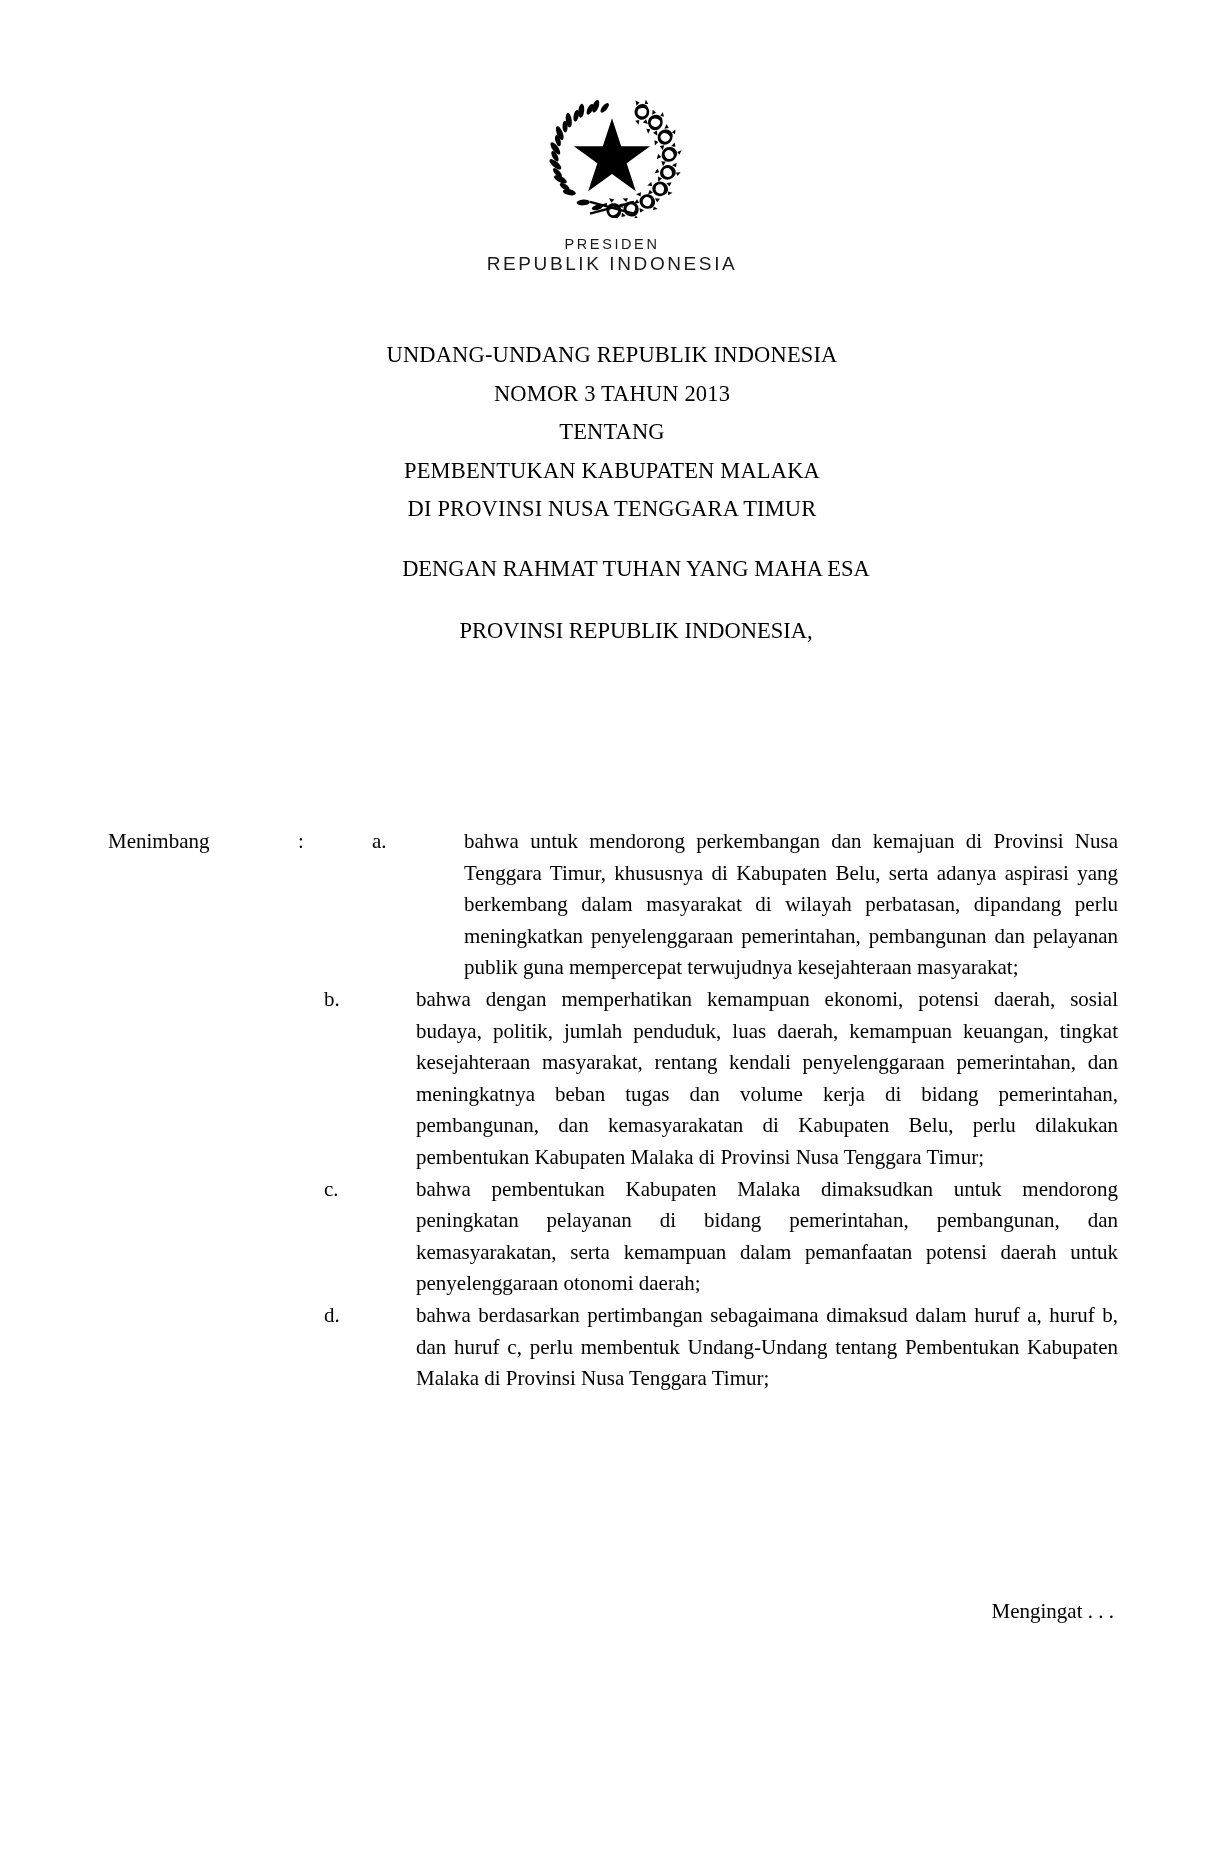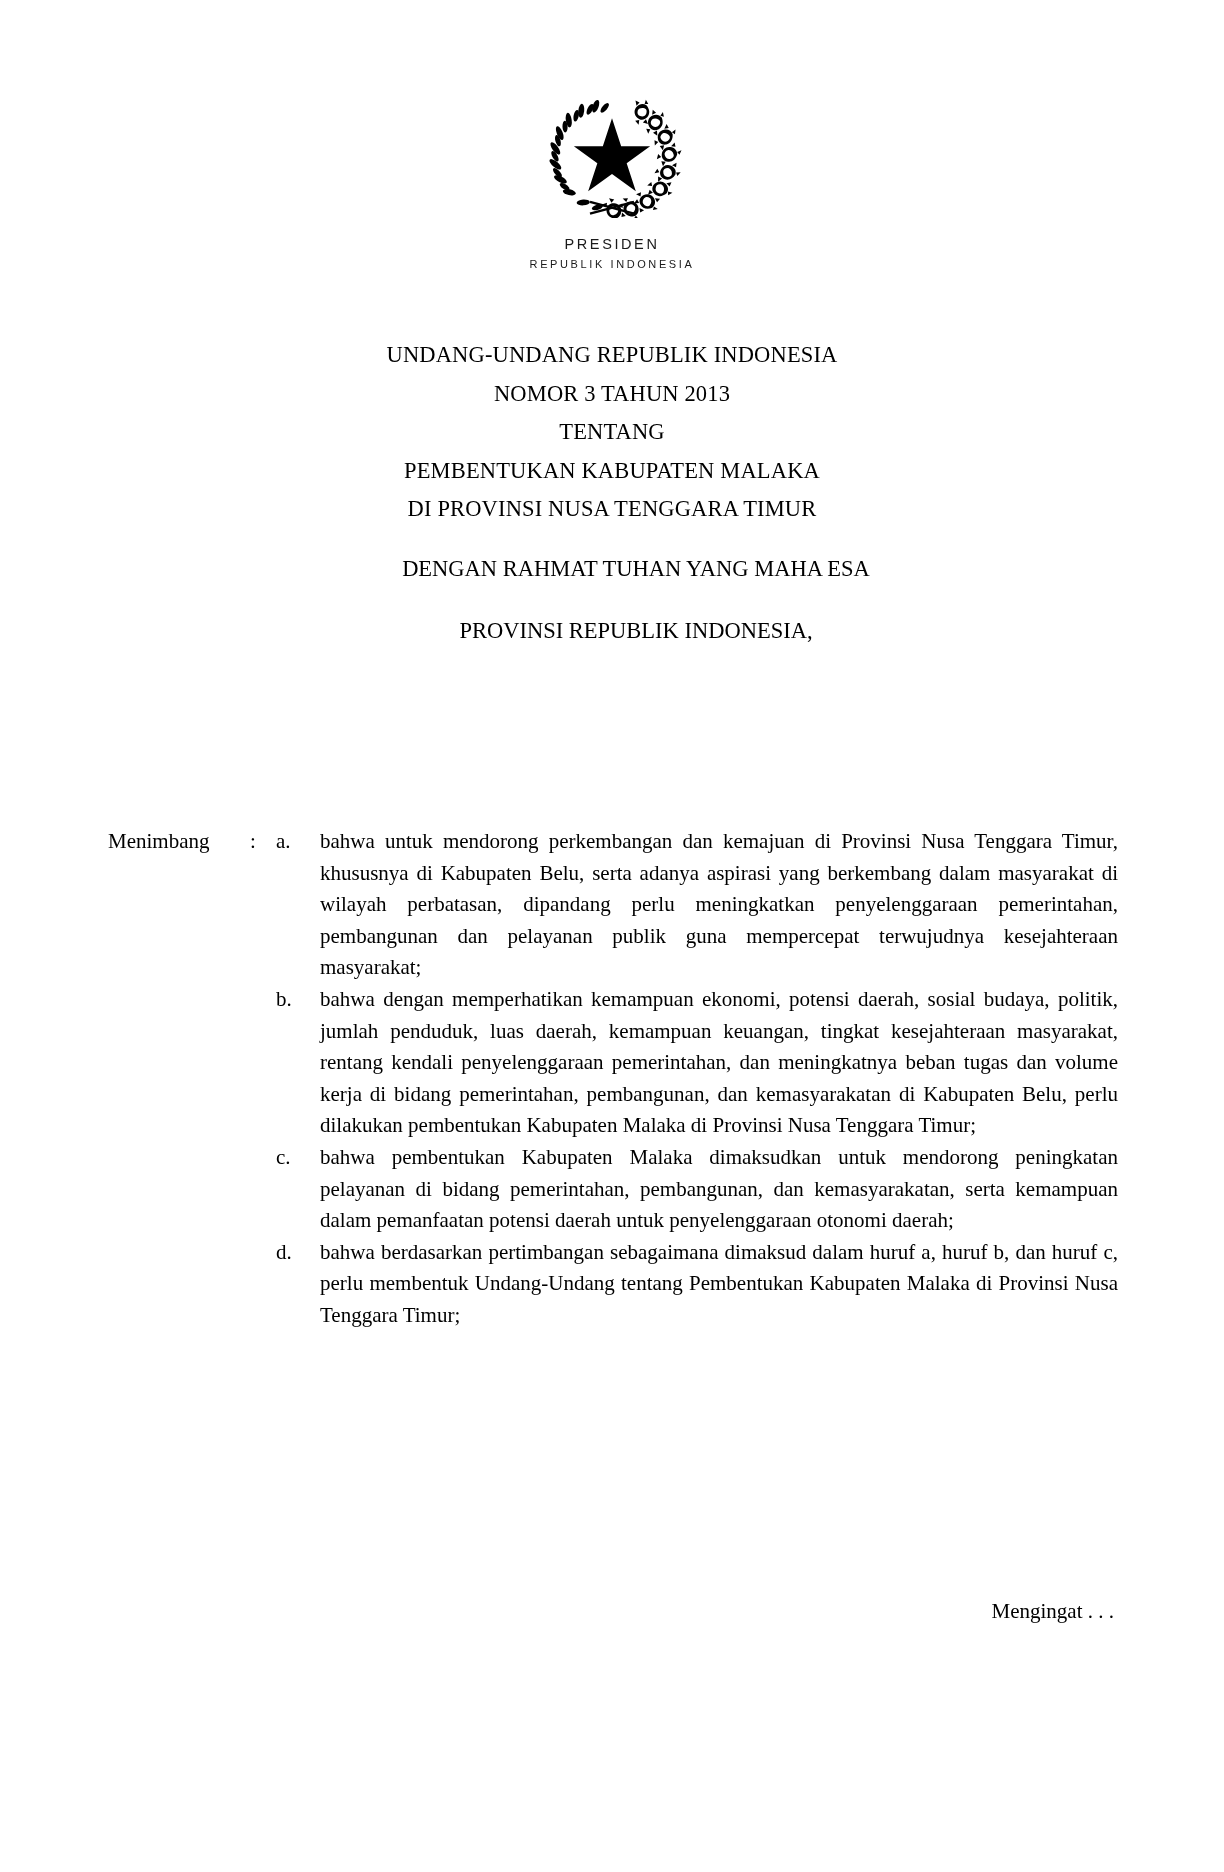--- a/index.html
+++ b/index.html
@@ -47,21 +47,21 @@
     text-align: center;
     font-family: "Liberation Sans", "DejaVu Sans", sans-serif;
     color: #1a1a1a;
   }
   .presiden-head .l1 {
     font-size: 14.5px;
     letter-spacing: 2.6px;
     line-height: 20px;
   }
   .presiden-head .l2 {
-    font-size: 11px;
+    font-size: 19px;
     letter-spacing: 2.6px;
     line-height: 20px;
     text-align: center;
   }
 
   
   .title-block {
     position: absolute;
     left: 0; right: 0;
     top: 336px;
@@ -119,20 +119,21 @@
     font-size: 21px;
     line-height: 31.6px;
     text-align: justify;
     text-justify: inter-word;
     hyphens: none;
   }
   .cons-item + .cons-item { margin-top: 0px; }
   .cons-item {
     display: flex;
     align-items: flex-start;
+    gap: 48px;
   }
   .cons-spacer { width: 168px; flex: 0 0 168px; }
 
   
   .footer-note {
     position: absolute;
     right: 110px;
     top: 1596px;
     font-family: "Liberation Serif", "DejaVu Serif", serif;
     font-size: 21px;

